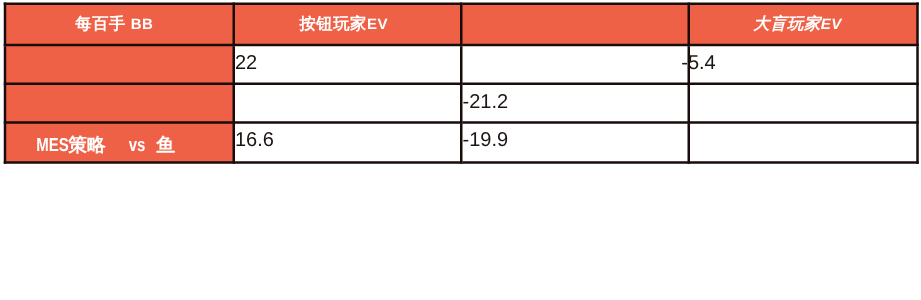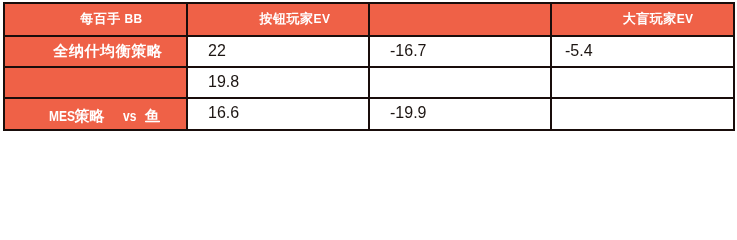--- a/index.html
+++ b/index.html
@@ -6,32 +6,32 @@
   body{width:737px;height:133px;font-family:"Liberation Sans",sans-serif;overflow:hidden;}
 
   .grid{position:absolute;left:2.55px;top:1.75px;}
   table{border-collapse:collapse;table-layout:fixed;border-spacing:0;}
   td{border:2.5px solid #190d0b;padding:0;}
   .c1{width:181.6px;} .c2{width:180.1px;} .c3{width:180px;} .c4{width:180.7px;}
   .r0{height:33.3px;} .r1{height:31.1px;} .r2{height:30.9px;} .r3{height:32px;}
   .hdrcell, .labelcell{background:#ef6147;}
   .valcell{background:#ffffff;}
 
-  .layer{position:absolute;left:0;top:0;width:652px;height:133px;margin-left:20px;}
+  .layer{position:absolute;left:0;top:0;width:652px;height:133px;}
   .t{position:absolute;white-space:pre;font-weight:bold;color:#ffffff;}
   .hd{font-size:13px;letter-spacing:0.5px;}
   .hd .lat{font-size:12px;letter-spacing:0.4px;}
   .lb{font-size:15px;}
   .v{position:absolute;font-size:16px;color:#1c1512;text-align:left;white-space:pre;}
   .ul{text-decoration:underline;text-underline-offset:0px;text-decoration-thickness:1.4px;}
 
   #h0{left:60.3px;top:9.5px;}
   #h1{left:239.6px;top:9.5px;}
   #h2{left:419.1px;top:9.5px;}
-  #h3{left:602.7px;top:9.5px;}
+  #h3{left:602.7px;top:9.5px;font-style:italic;}
 
   #lb0{left:33.3px;top:41.5px;letter-spacing:0.6px;}
   #lb1{left:22px;top:72.5px;letter-spacing:0.7px;}
   #lb2{left:28.6px;top:107px;letter-spacing:0px;text-align:right;}
   #lb2 .mes{display:inline-block;transform:scaleX(0.8);transform-origin:left center;width:26px;}
   #lb2 .vs{display:inline-block;transform:scaleX(0.8);transform-origin:left center;width:13.4px;}
   #lb2 .gapA{display:inline-block;width:18px;}
   #lb2 .gapB{display:inline-block;width:9px;}
 
   .vr0{top:41.5px;} .vr1{top:72.5px;} .vr2{top:103.5px;}
@@ -69,22 +69,20 @@
   </tr>
 </tbody>
     </table>
 </div>
 
 <div class="layer">
   <div class="t hd" id="h0"><span>每百手</span><span class="lat"> BB</span></div>
   <div class="t hd" id="h1"><span>按钮玩家</span><span class="lat">EV</span></div>
   <div class="t hd" id="h3"><span>大盲玩家</span><span class="lat">EV</span></div>
 
-  <div class="t lb" id="lb0">全纳什均衡策略</div>
   <div class="t lb" id="lb2"><span class="mes">MES</span><span>策略</span><span class="gapA"></span><span class="vs">vs</span><span class="gapB"></span><span class="ul">鱼</span></div>
 
   <div class="v vr0 vc0">22</div>
-  <div class="v vr0 vc1">-16.7</div>
   <div class="v vr0 vc2">-5.4</div>
-  <div class="v vr1 vc0">19.8</div>
+  <div class="v vr1 vc1">-21.2</div>
   <div class="v vr2 vc0">16.6</div>
   <div class="v vr2 vc1">-19.9</div>
 </div>
 
 </body></html>

